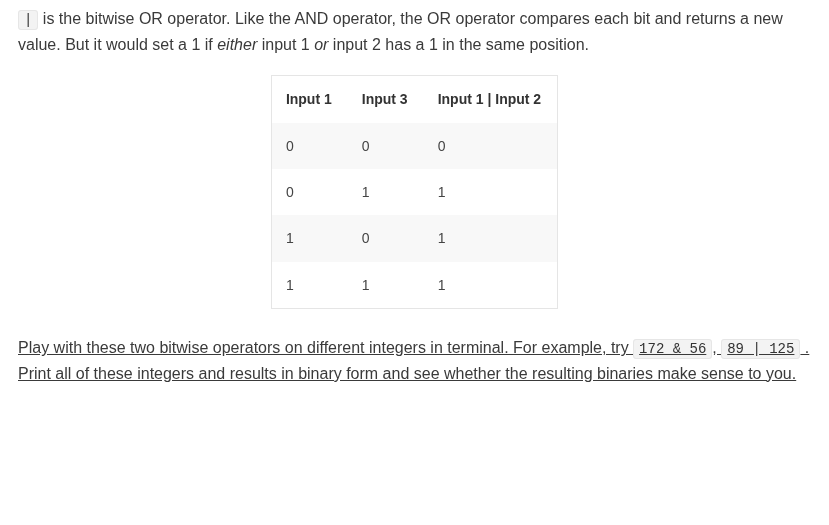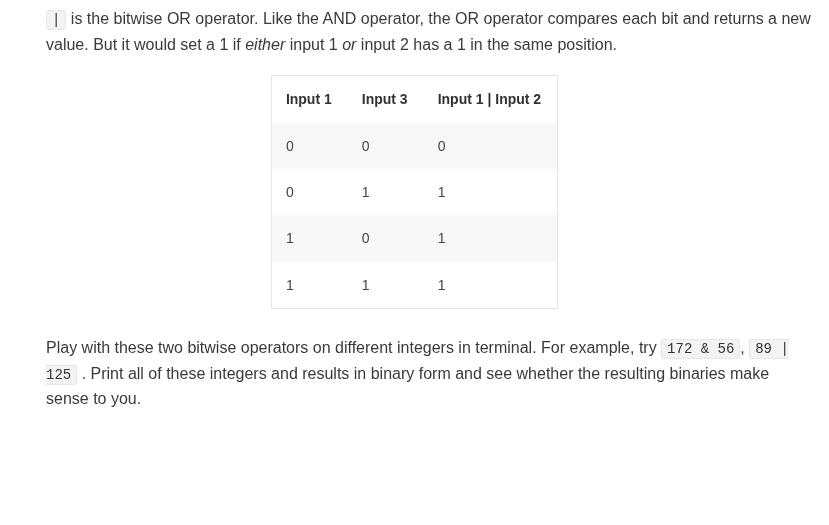--- a/index.html
+++ b/index.html
@@ -9,21 +9,20 @@
       font-family: -apple-system, BlinkMacSystemFont, "Segoe UI", Helvetica, Arial, sans-serif;
       color: #333;
       font-size: 16px;
       line-height: 1.6;
       background: #fff;
       padding: 6px 18px;
     }
     p.para {
       margin-bottom: 18px;
       color: #3a3a3a;
-      margin-left: 28px;
     }
     code.inline {
       background: #f3f3f3;
       border: 1px solid #e6e6e6;
       border-radius: 3px;
       padding: 1px 5px;
       font-family: "SFMono-Regular", Consolas, "Liberation Mono", Menlo, monospace;
       font-size: 14px;
       color: #333;
     }
@@ -48,21 +47,21 @@
       font-weight: 700;
       color: #333;
       background: #fff;
     }
     table.truth tbody tr:nth-child(odd) td {
       background: #f8f8f8;
     }
     table.truth tbody tr:nth-child(even) td {
       background: #ffffff;
     }
-    .p-last { margin-bottom: 0; }
+    .p-last { margin-bottom: 0; text-decoration: underline; }
   </style>
 </head>
 <body>
 
 <p class="para">
   <code class="inline">|</code><span> is the bitwise OR operator. Like the AND operator, the OR operator compares each bit and returns a new value. But it would set a 1 if </span><em>either</em><span> input 1 </span><em>or</em><span> input 2 has a 1 in the same position.</span>
 </p>
 
 <div class="table-wrap">
   <table class="truth">

